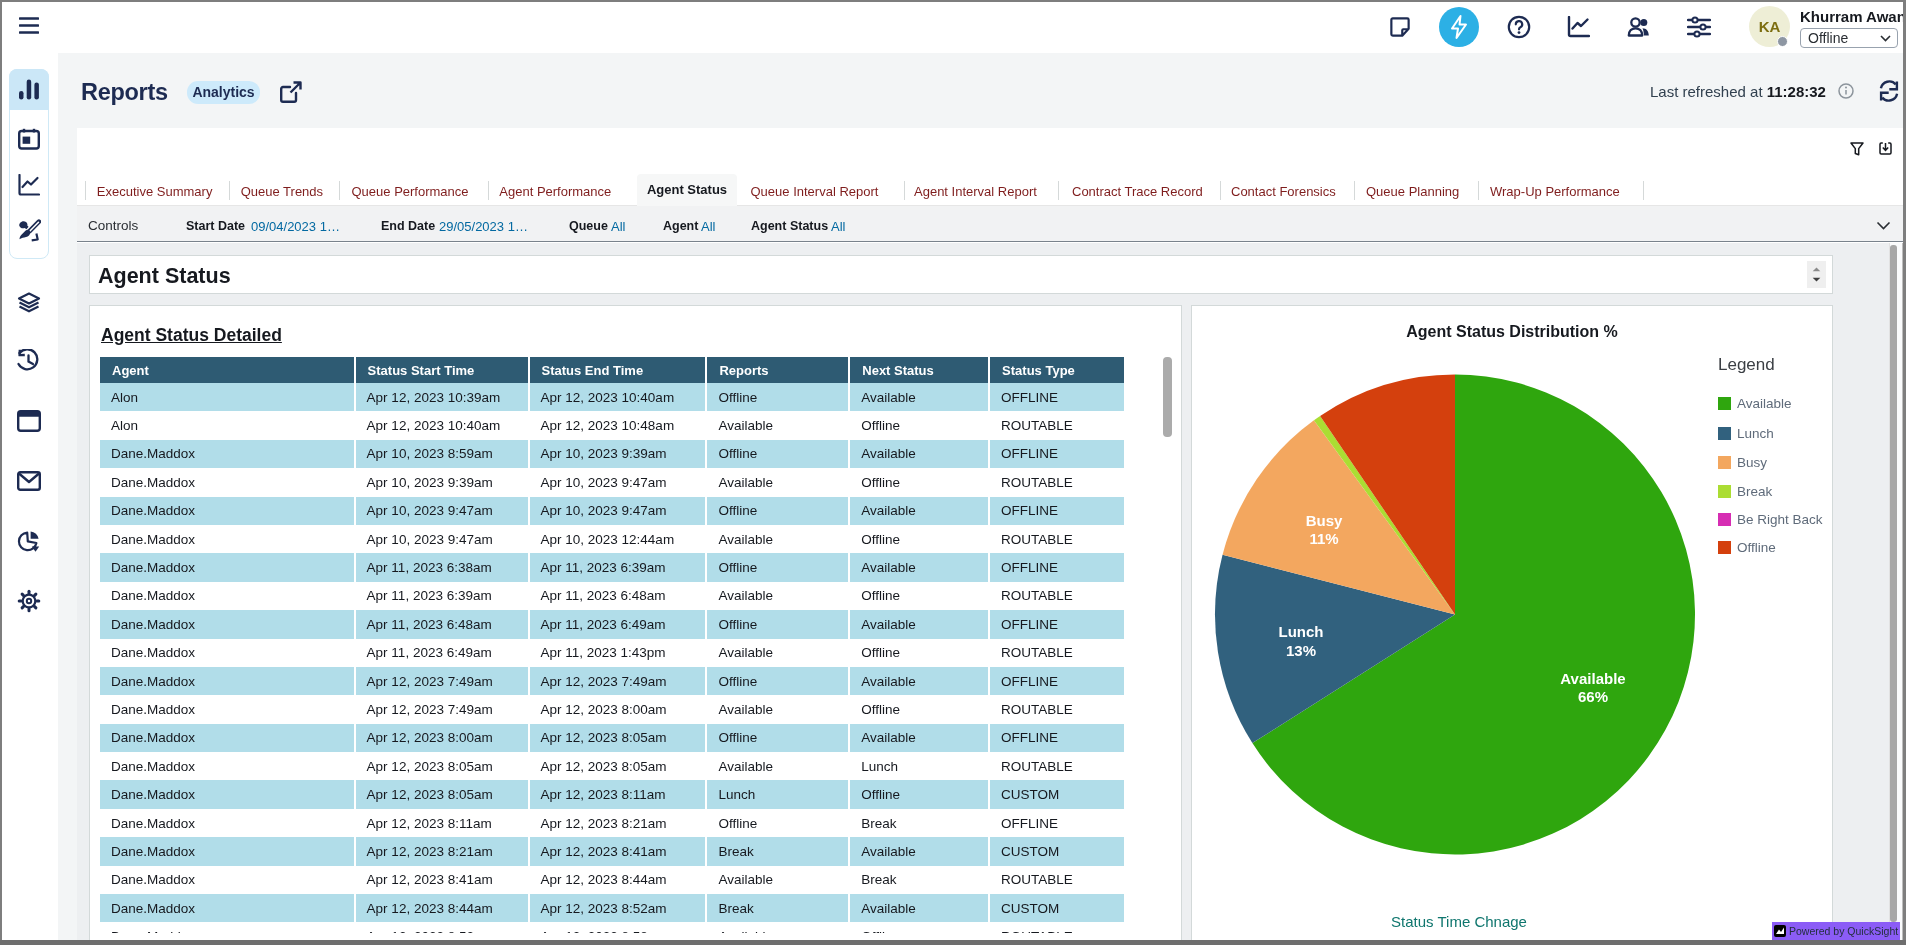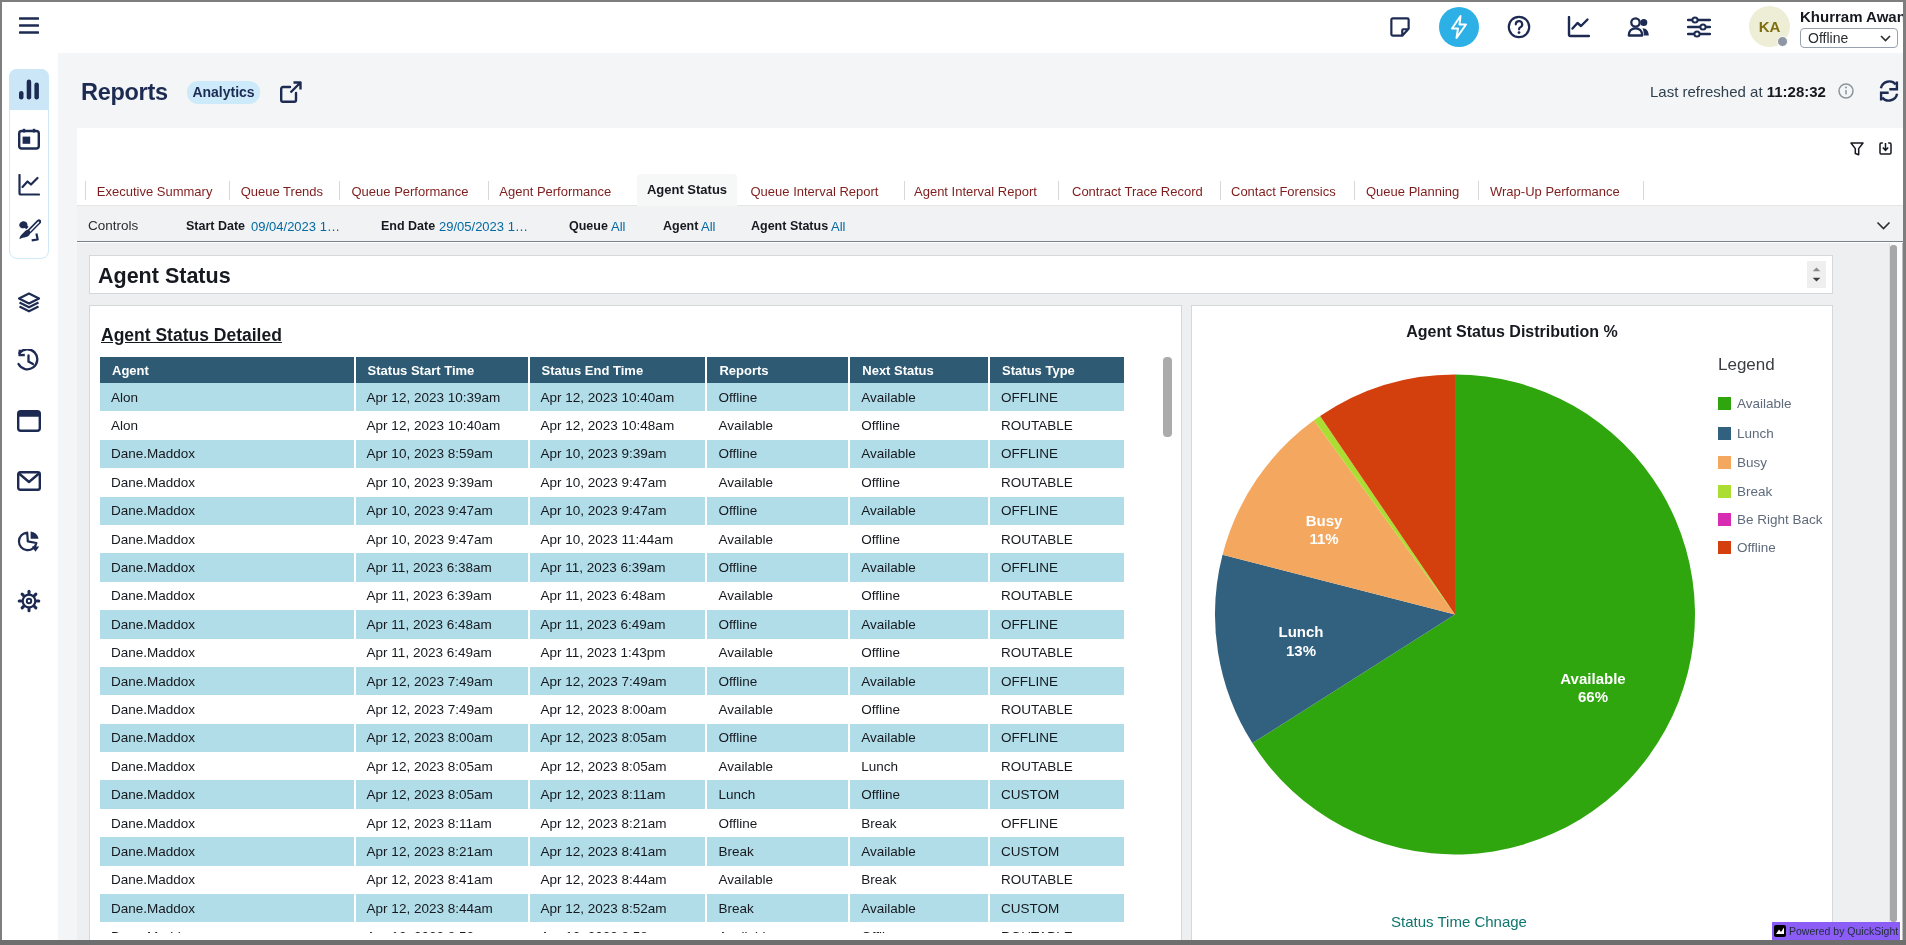--- a/index.html
+++ b/index.html
@@ -330,21 +330,21 @@
           <td>Dane.Maddox</td>
           <td>Apr 10, 2023 9:47am</td>
           <td>Apr 10, 2023 9:47am</td>
           <td>Offline</td>
           <td>Available</td>
           <td>OFFLINE</td>
         </tr>
 <tr class="w">
           <td>Dane.Maddox</td>
           <td>Apr 10, 2023 9:47am</td>
-          <td>Apr 10, 2023 11:44am</td>
+          <td>Apr 10, 2023 12:44am</td>
           <td>Available</td>
           <td>Offline</td>
           <td>ROUTABLE</td>
         </tr>
 <tr class="b">
           <td>Dane.Maddox</td>
           <td>Apr 11, 2023 6:38am</td>
           <td>Apr 11, 2023 6:39am</td>
           <td>Offline</td>
           <td>Available</td>

